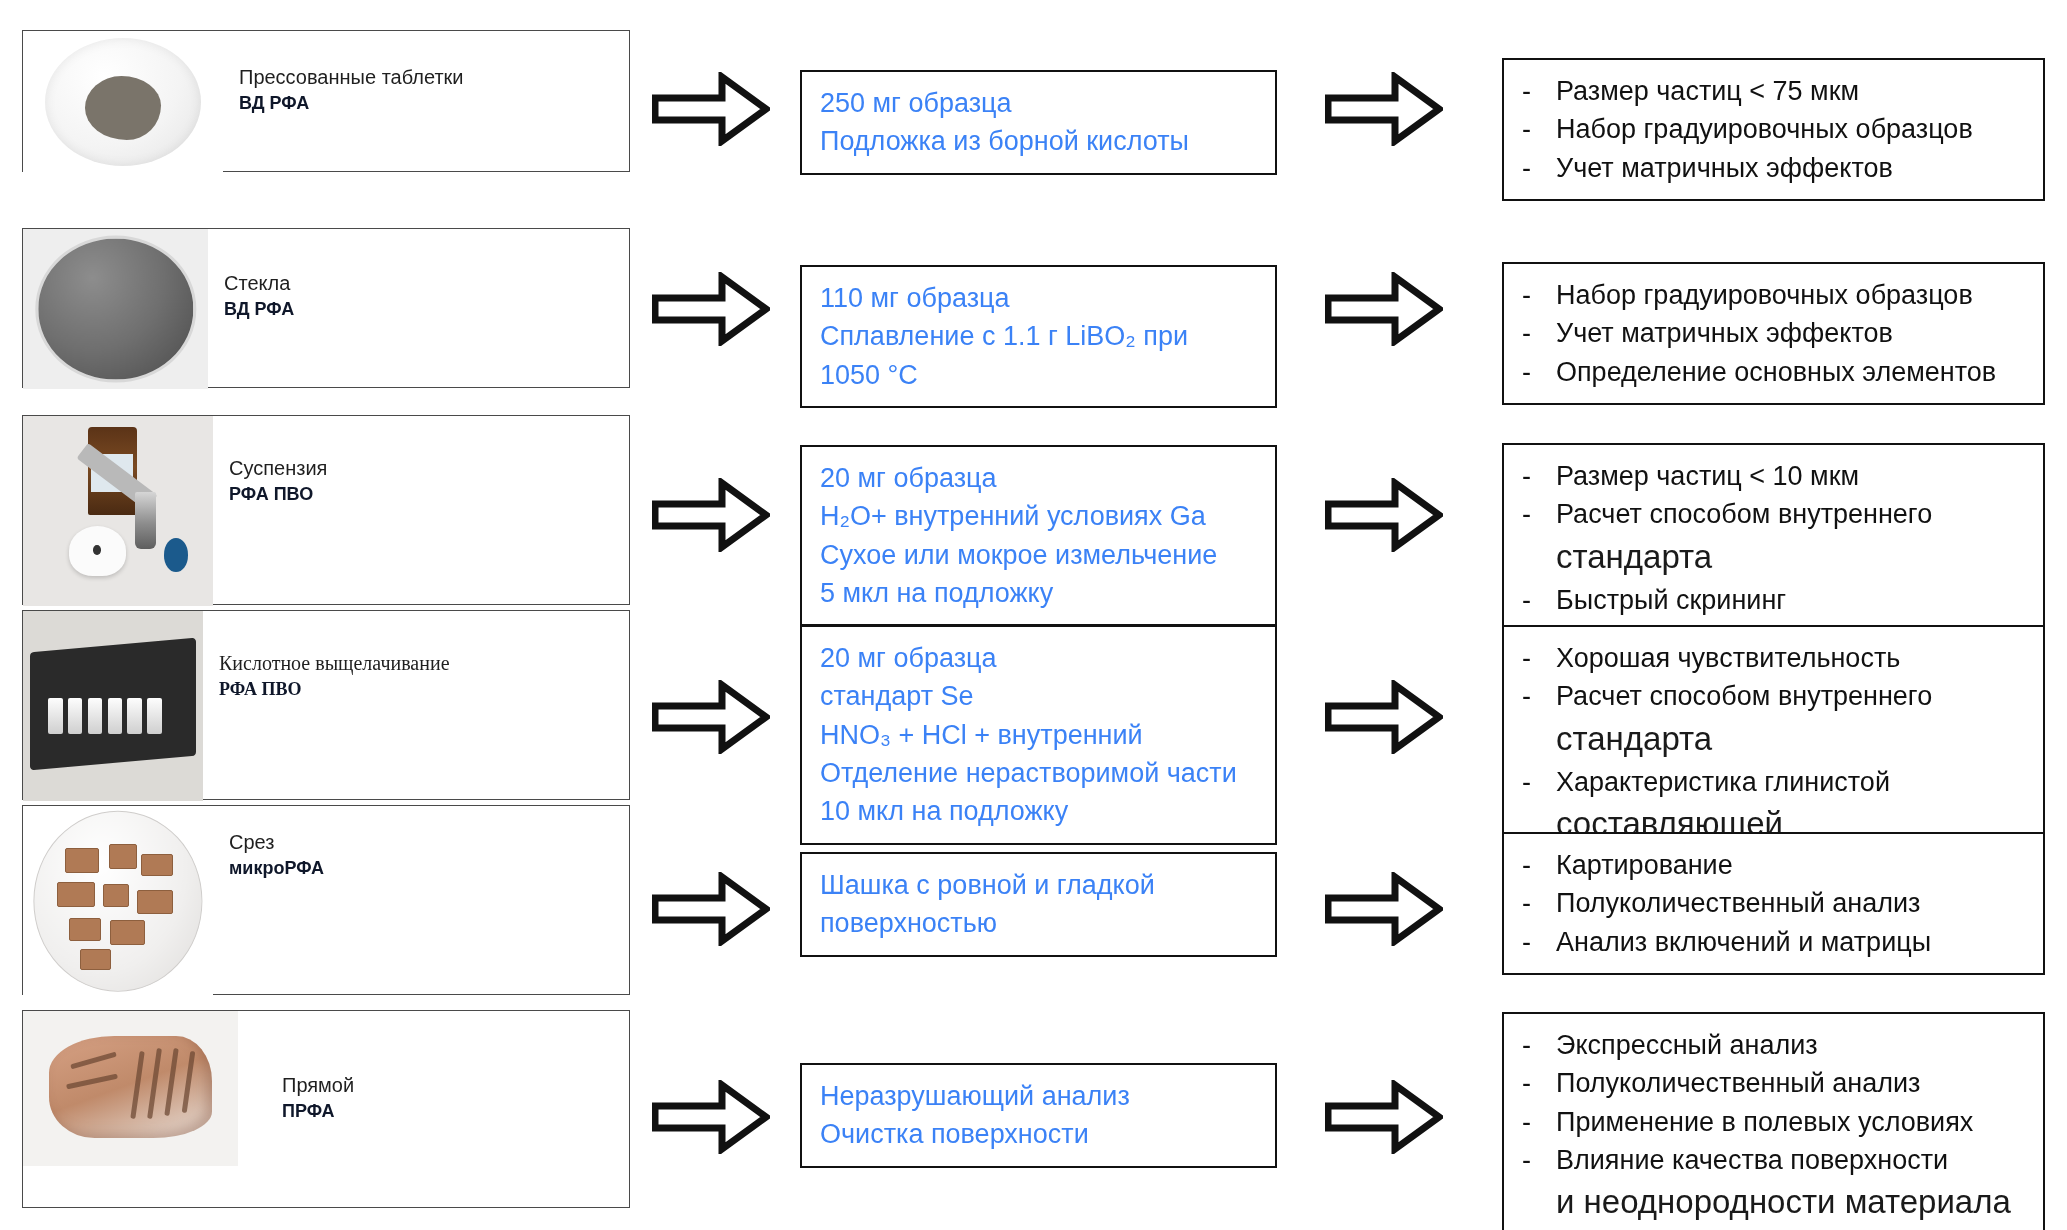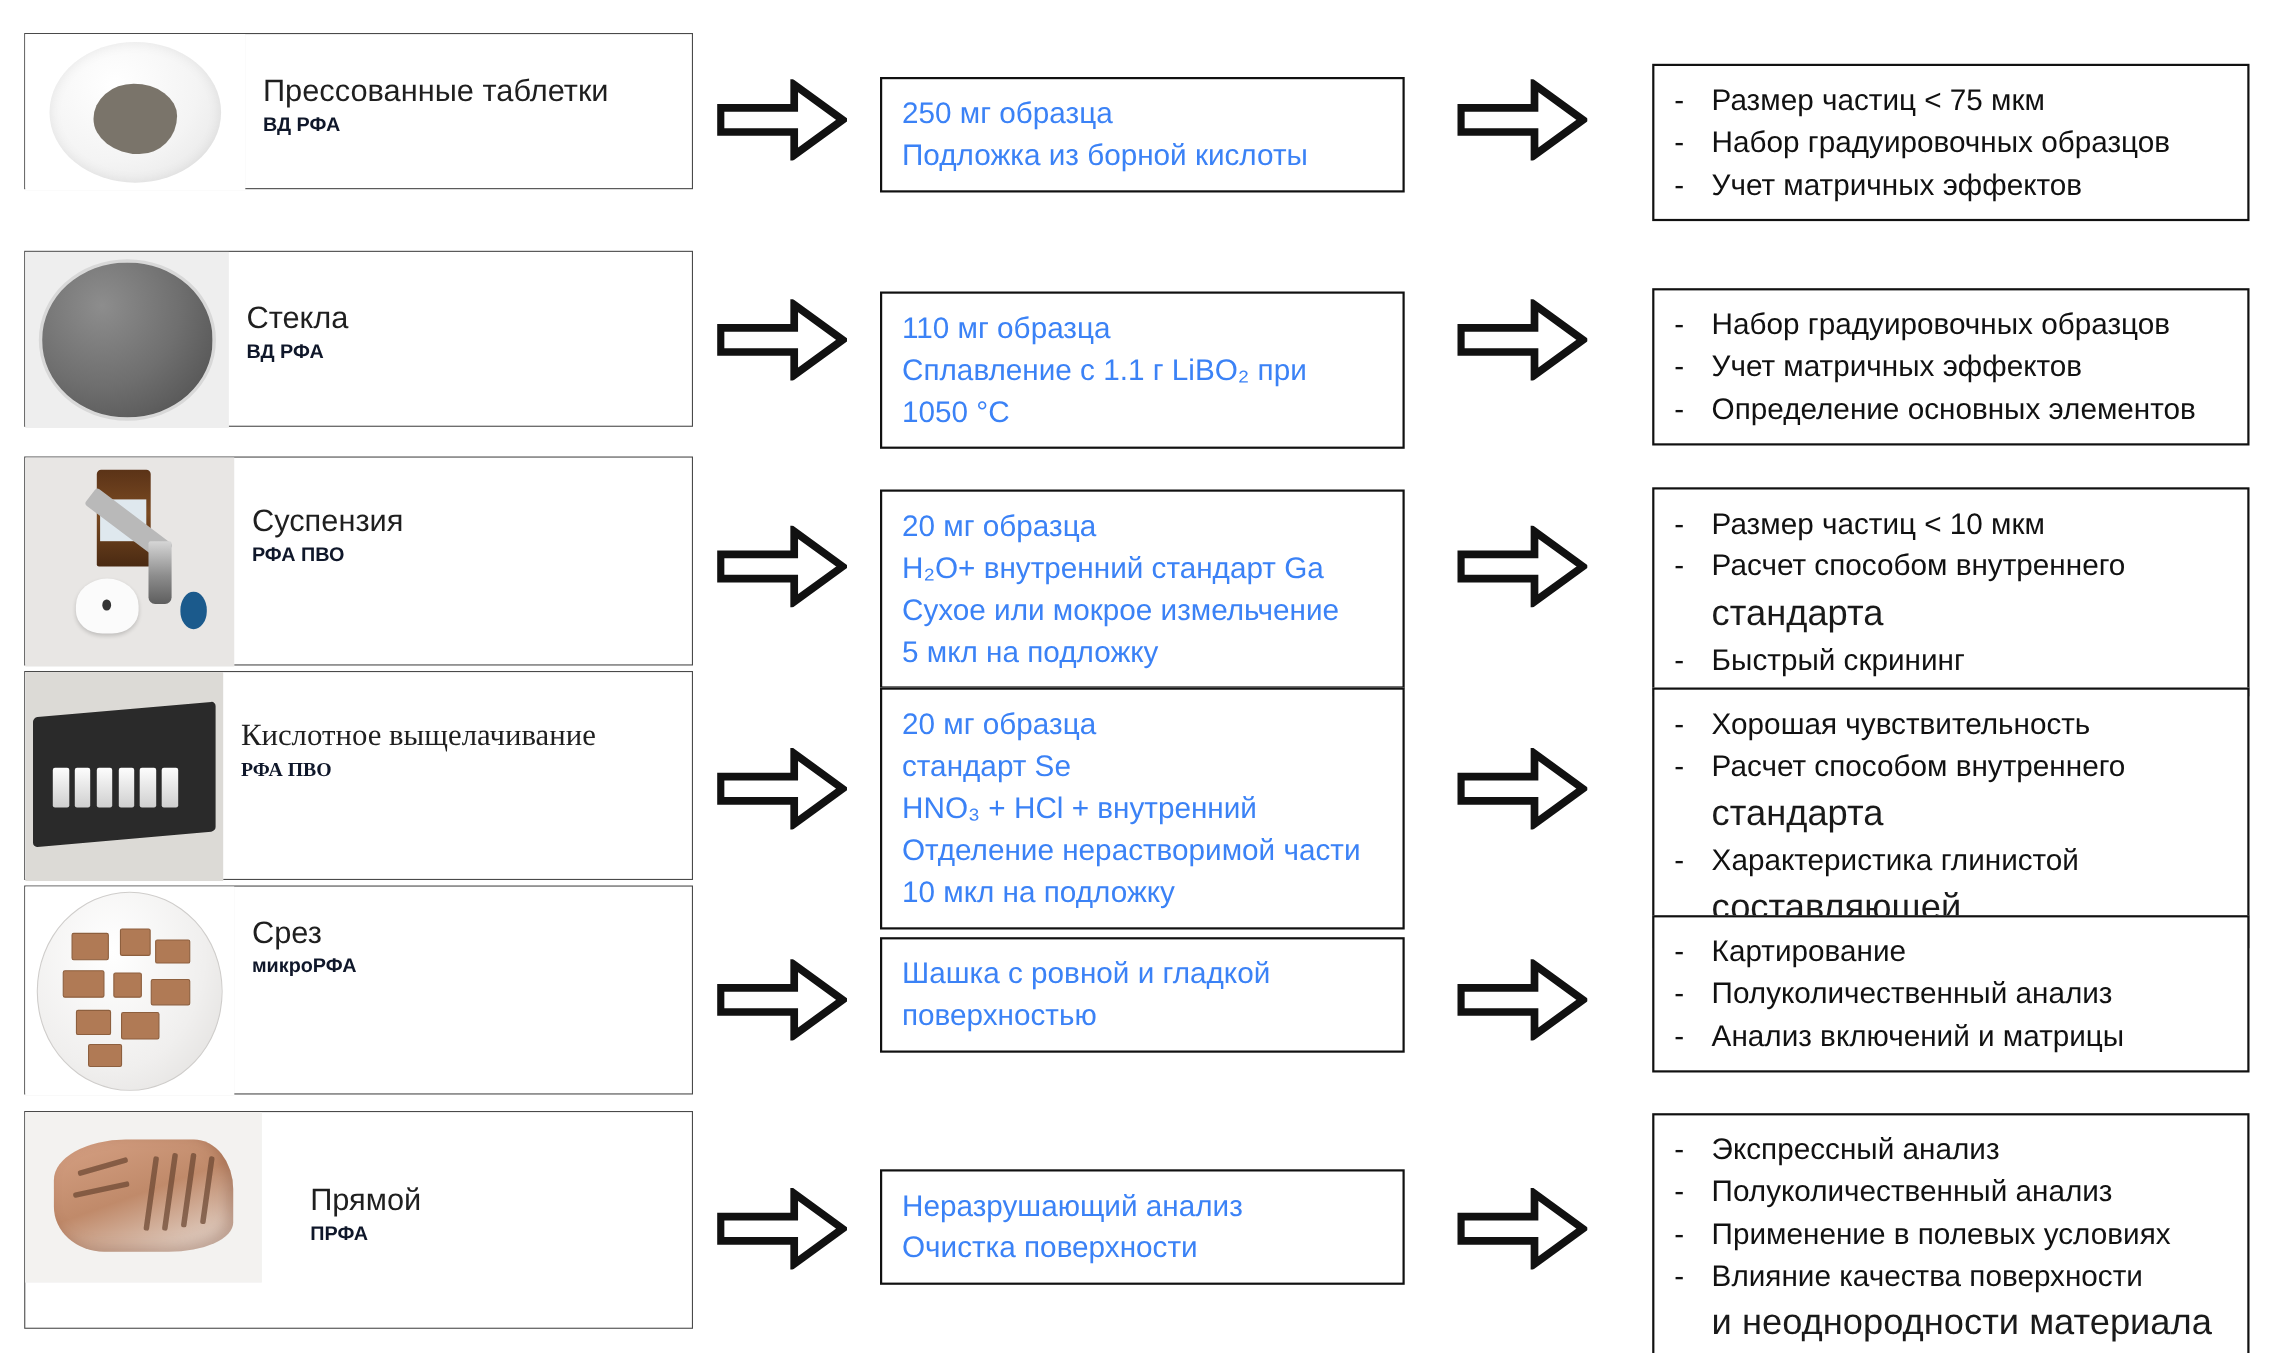--- a/index.html
+++ b/index.html
@@ -43,21 +43,21 @@
     flex: 0 0 auto;
     position: relative;
     overflow: hidden;
     background: #f2f2f2;
   }
   .left-text {
     padding-top: 34px;
     padding-left: 16px;
   }
   .method-desc {
-    font-size: 28px;
+    font-size: 20px;
     line-height: 1.25;
     color: #1f1f1f;
     white-space: nowrap;
   }
   .method-name {
     font-size: 18px;
     font-weight: bold;
     line-height: 1.3;
     margin-top: 2px;
     color: #0f172a;
@@ -301,21 +301,21 @@
     </div>
 
     <div class="arrow" style="left:652px; top:478px;">
       <svg viewBox="0 0 118 74" preserveAspectRatio="none">
         <polygon points="3,26 70,26 70,5 114,37 70,69 70,48 3,48" fill="#ffffff" stroke="#111111" stroke-width="7" stroke-linejoin="miter"></polygon>
       </svg>
     </div>
 
     <div class="mid-box" style="left:800px; top:445px; width:477px;">
       <div class="mid-line">20 мг образца</div>
-      <div class="mid-line">H₂O+ внутренний стандарт Ga</div>
+      <div class="mid-line">H₂O+ внутренний условиях Ga</div>
       <div class="mid-line">Сухое или мокрое измельчение</div>
       <div class="mid-line">5 мкл на подложку</div>
     </div>
 
     <div class="arrow" style="left:1325px; top:478px;">
       <svg viewBox="0 0 118 74" preserveAspectRatio="none">
         <polygon points="3,26 70,26 70,5 114,37 70,69 70,48 3,48" fill="#ffffff" stroke="#111111" stroke-width="7" stroke-linejoin="miter"></polygon>
       </svg>
     </div>
 

